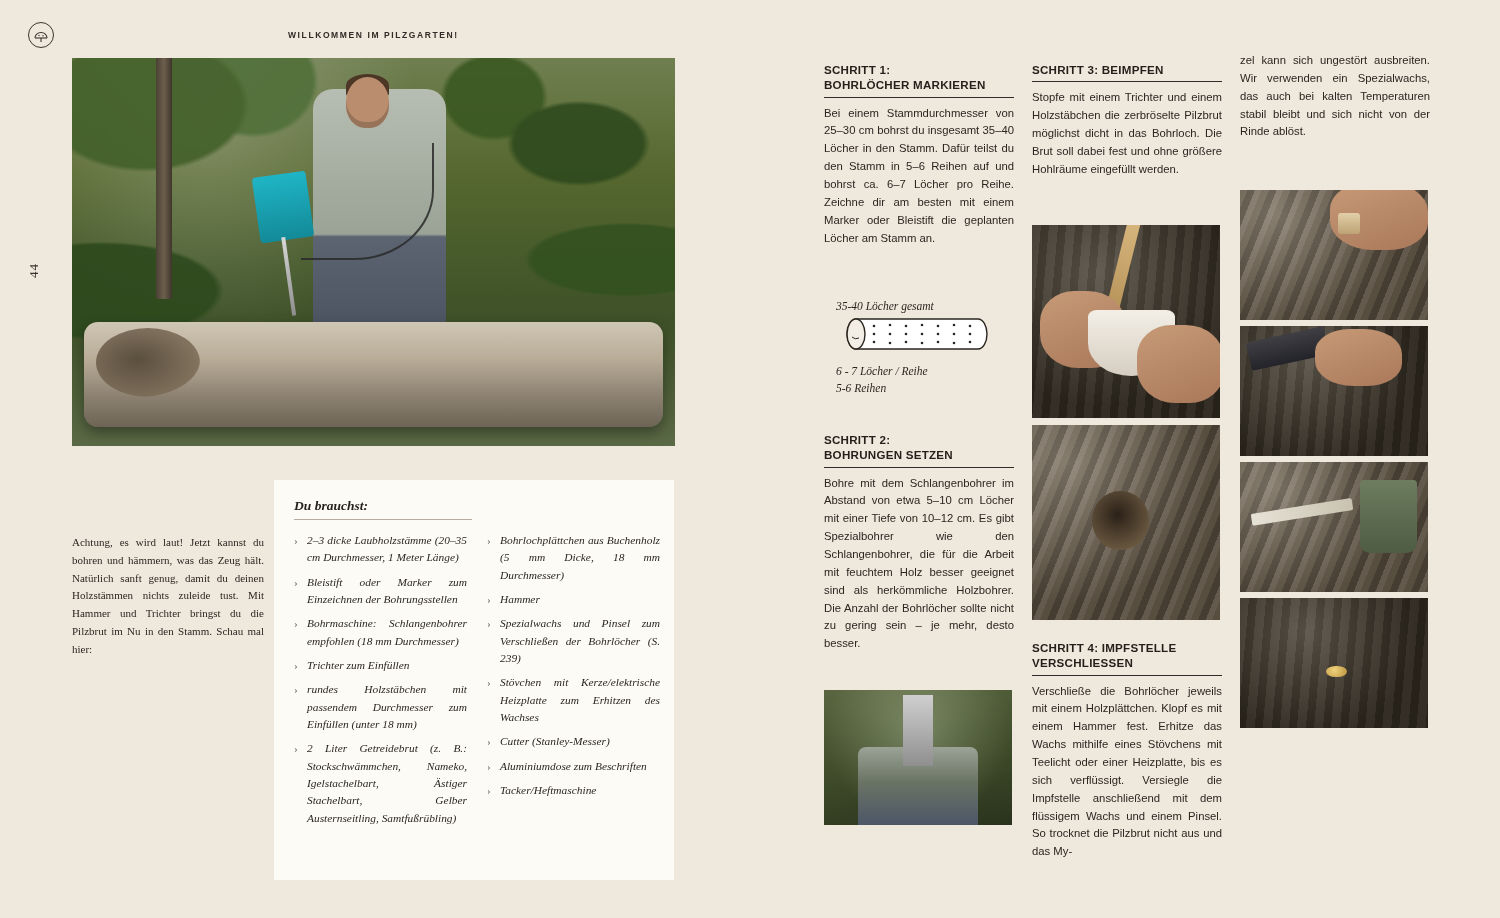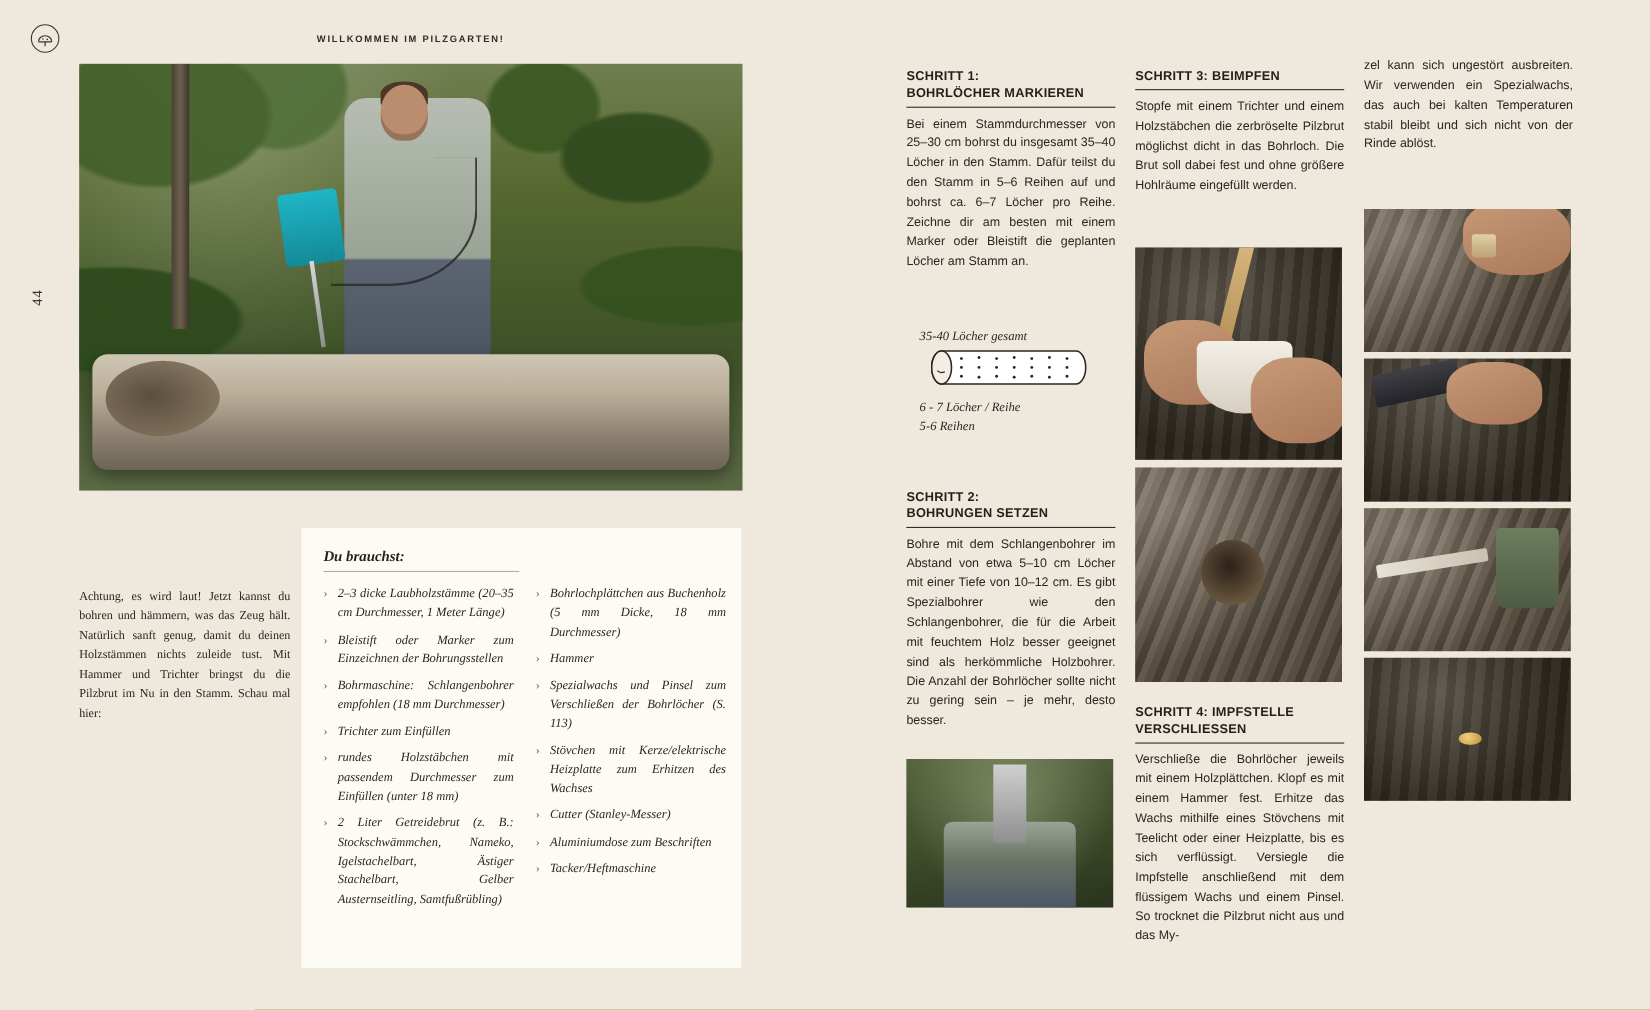--- a/index.html
+++ b/index.html
@@ -314,21 +314,21 @@
           <div class="mat-item">2–3 dicke Laubholzstämme (20–35 cm Durchmesser, 1 Meter Länge)</div>
           <div class="mat-item">Bleistift oder Marker zum Einzeichnen der Bohrungsstellen</div>
           <div class="mat-item">Bohrmaschine: Schlangenbohrer empfohlen (18 mm Durchmesser)</div>
           <div class="mat-item">Trichter zum Einfüllen</div>
           <div class="mat-item">rundes Holzstäbchen mit passendem Durchmesser zum Einfüllen (unter 18 mm)</div>
           <div class="mat-item">2 Liter Getreidebrut (z. B.: Stockschwämmchen, Nameko, Igelstachelbart, Ästiger Stachelbart, Gelber Austernseitling, Samtfußrübling)</div>
         </div>
         <div class="matcol">
           <div class="mat-item">Bohrlochplättchen aus Buchenholz (5 mm Dicke, 18 mm Durchmesser)</div>
           <div class="mat-item">Hammer</div>
-          <div class="mat-item">Spezialwachs und Pinsel zum Verschließen der Bohrlöcher (S. 113)</div>
+          <div class="mat-item">Spezialwachs und Pinsel zum Verschließen der Bohrlöcher (S. 239)</div>
           <div class="mat-item">Stövchen mit Kerze/elektrische Heizplatte zum Erhitzen des Wachses</div>
           <div class="mat-item">Cutter (Stanley-Messer)</div>
           <div class="mat-item">Aluminiumdose zum Beschriften</div>
           <div class="mat-item">Tacker/Heftmaschine</div>
         </div>
       </div>
     </div>
   </div>
 
   <div class="page page-right">
@@ -378,21 +378,21 @@
         </g>
         <path d="M6 22 q3 3 7 1" stroke="#2b2620" stroke-width="1" fill="none"></path>
       </svg>
     </div>
     <div class="dg-label dg-bottom">
       <div>6 - 7 Löcher / Reihe</div>
       <div>5-6 Reihen</div>
     </div>
   </div>
 
-  <div class="col" style="left:824px; top:432px; width:190px;margin-top:12px;">
+  <div class="col" style="left:824px; top:432px; width:190px;">
     <div class="step-title">
       <span>SCHRITT 2:</span><br>
       <span>BOHRUNGEN SETZEN</span>
     </div>
     <div class="step-body">Bohre mit dem Schlangenbohrer im Abstand von etwa 5–10 cm Löcher mit einer Tiefe von 10–12 cm. Es gibt Spezialbohrer wie den Schlangenbohrer, die für die Arbeit mit feuchtem Holz besser geeignet sind als herkömmliche Holzbohrer. Die Anzahl der Bohrlöcher sollte nicht zu gering sein – je mehr, desto besser.</div>
   </div>
 
   <div class="photo ph-green inline-photo" style="left:824px; top:690px; width:188px; height:135px;">
     <div class="legs"></div>
     <div class="drill-small"></div>

